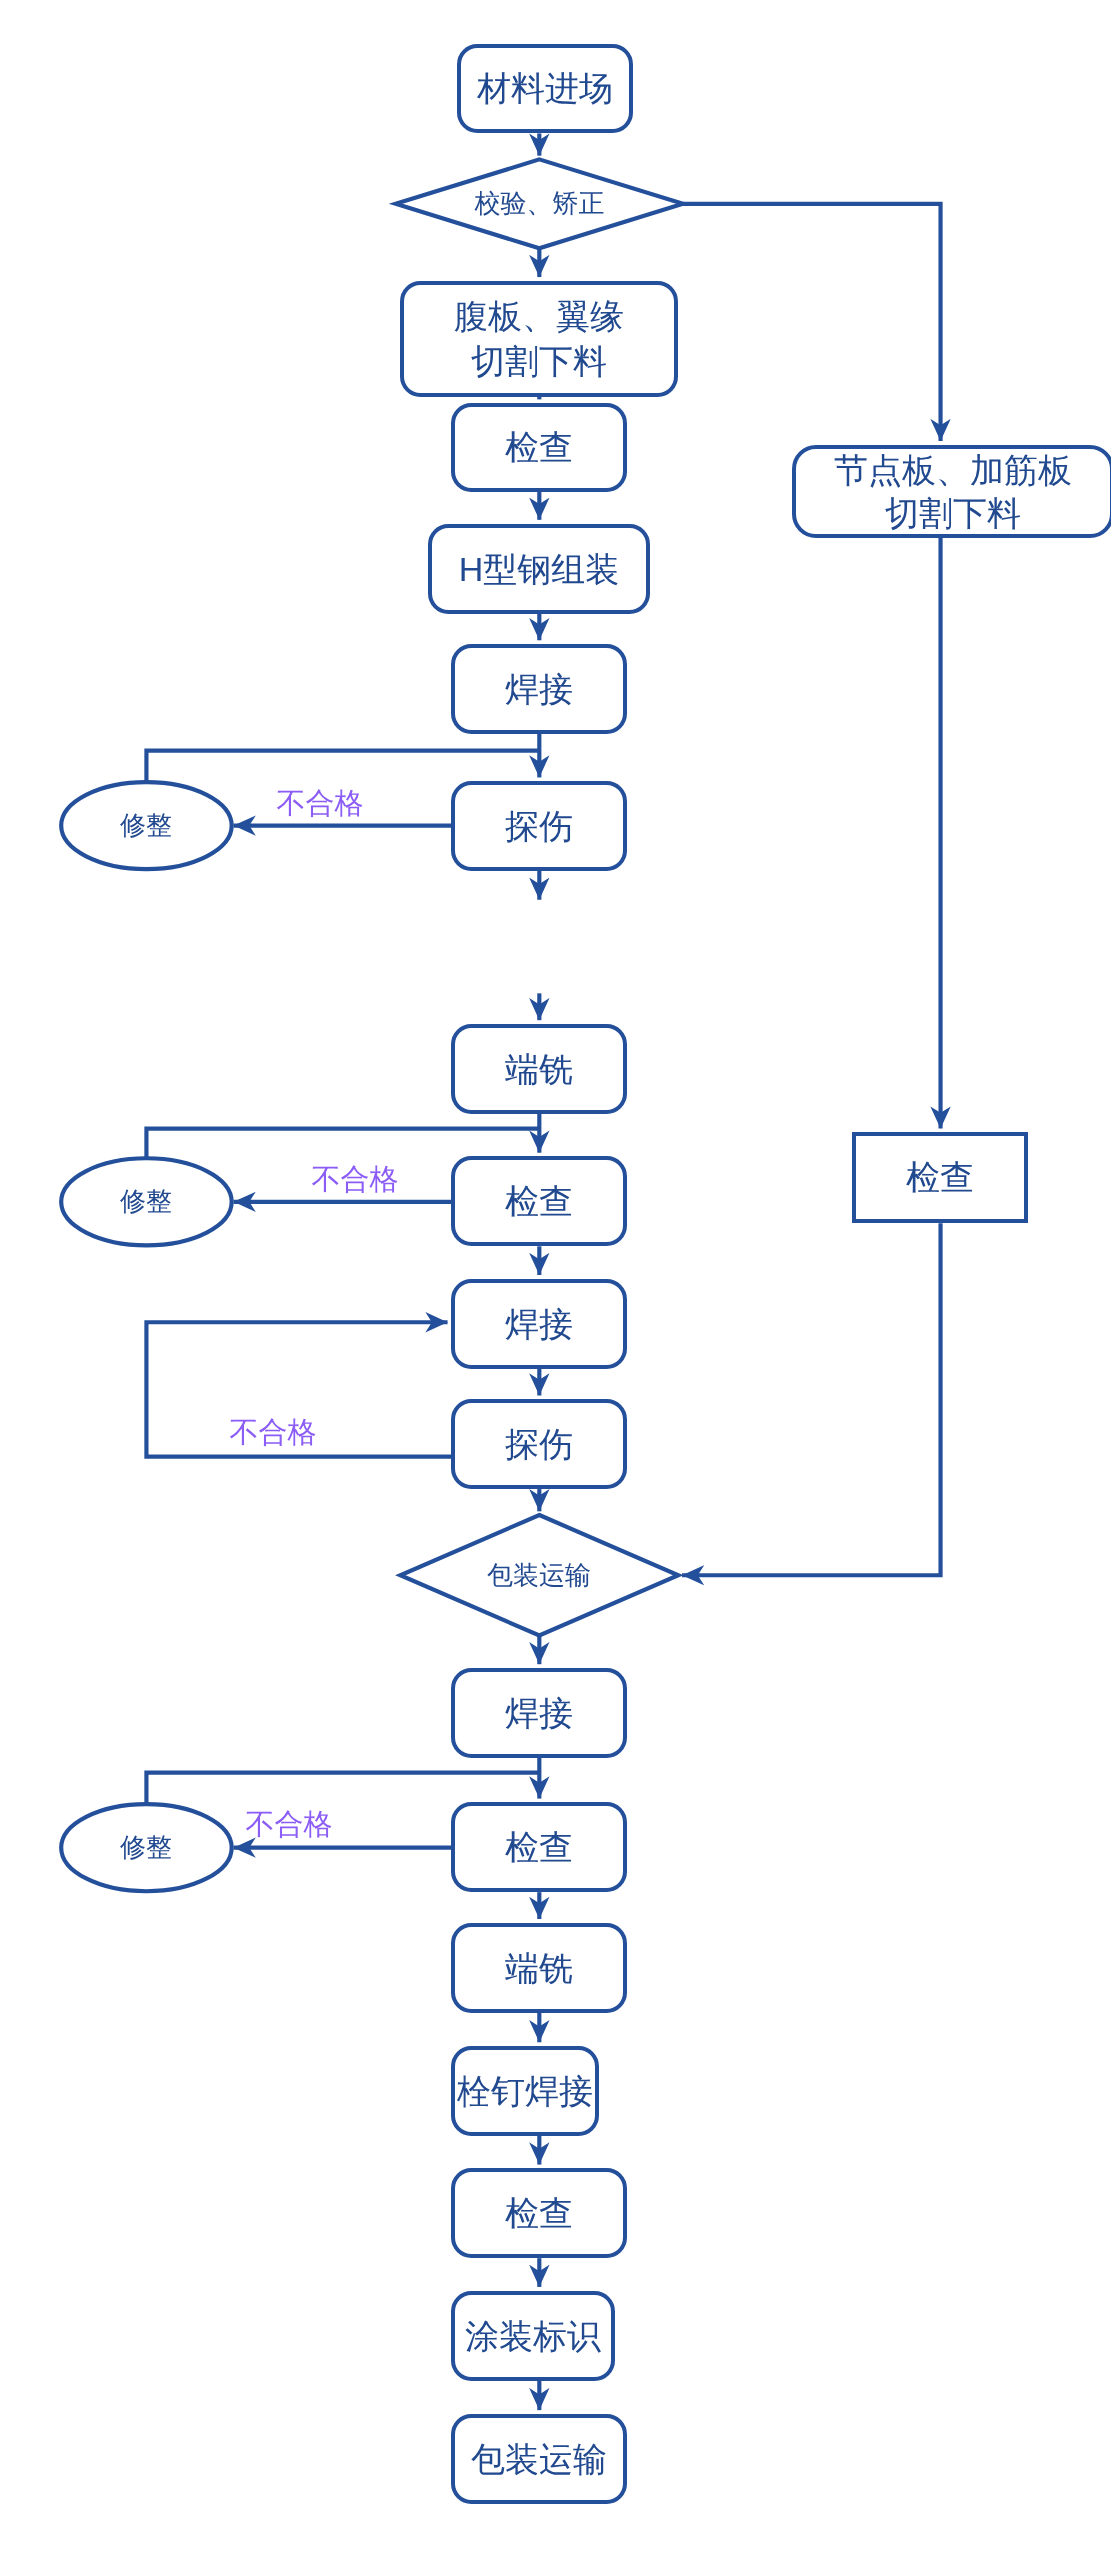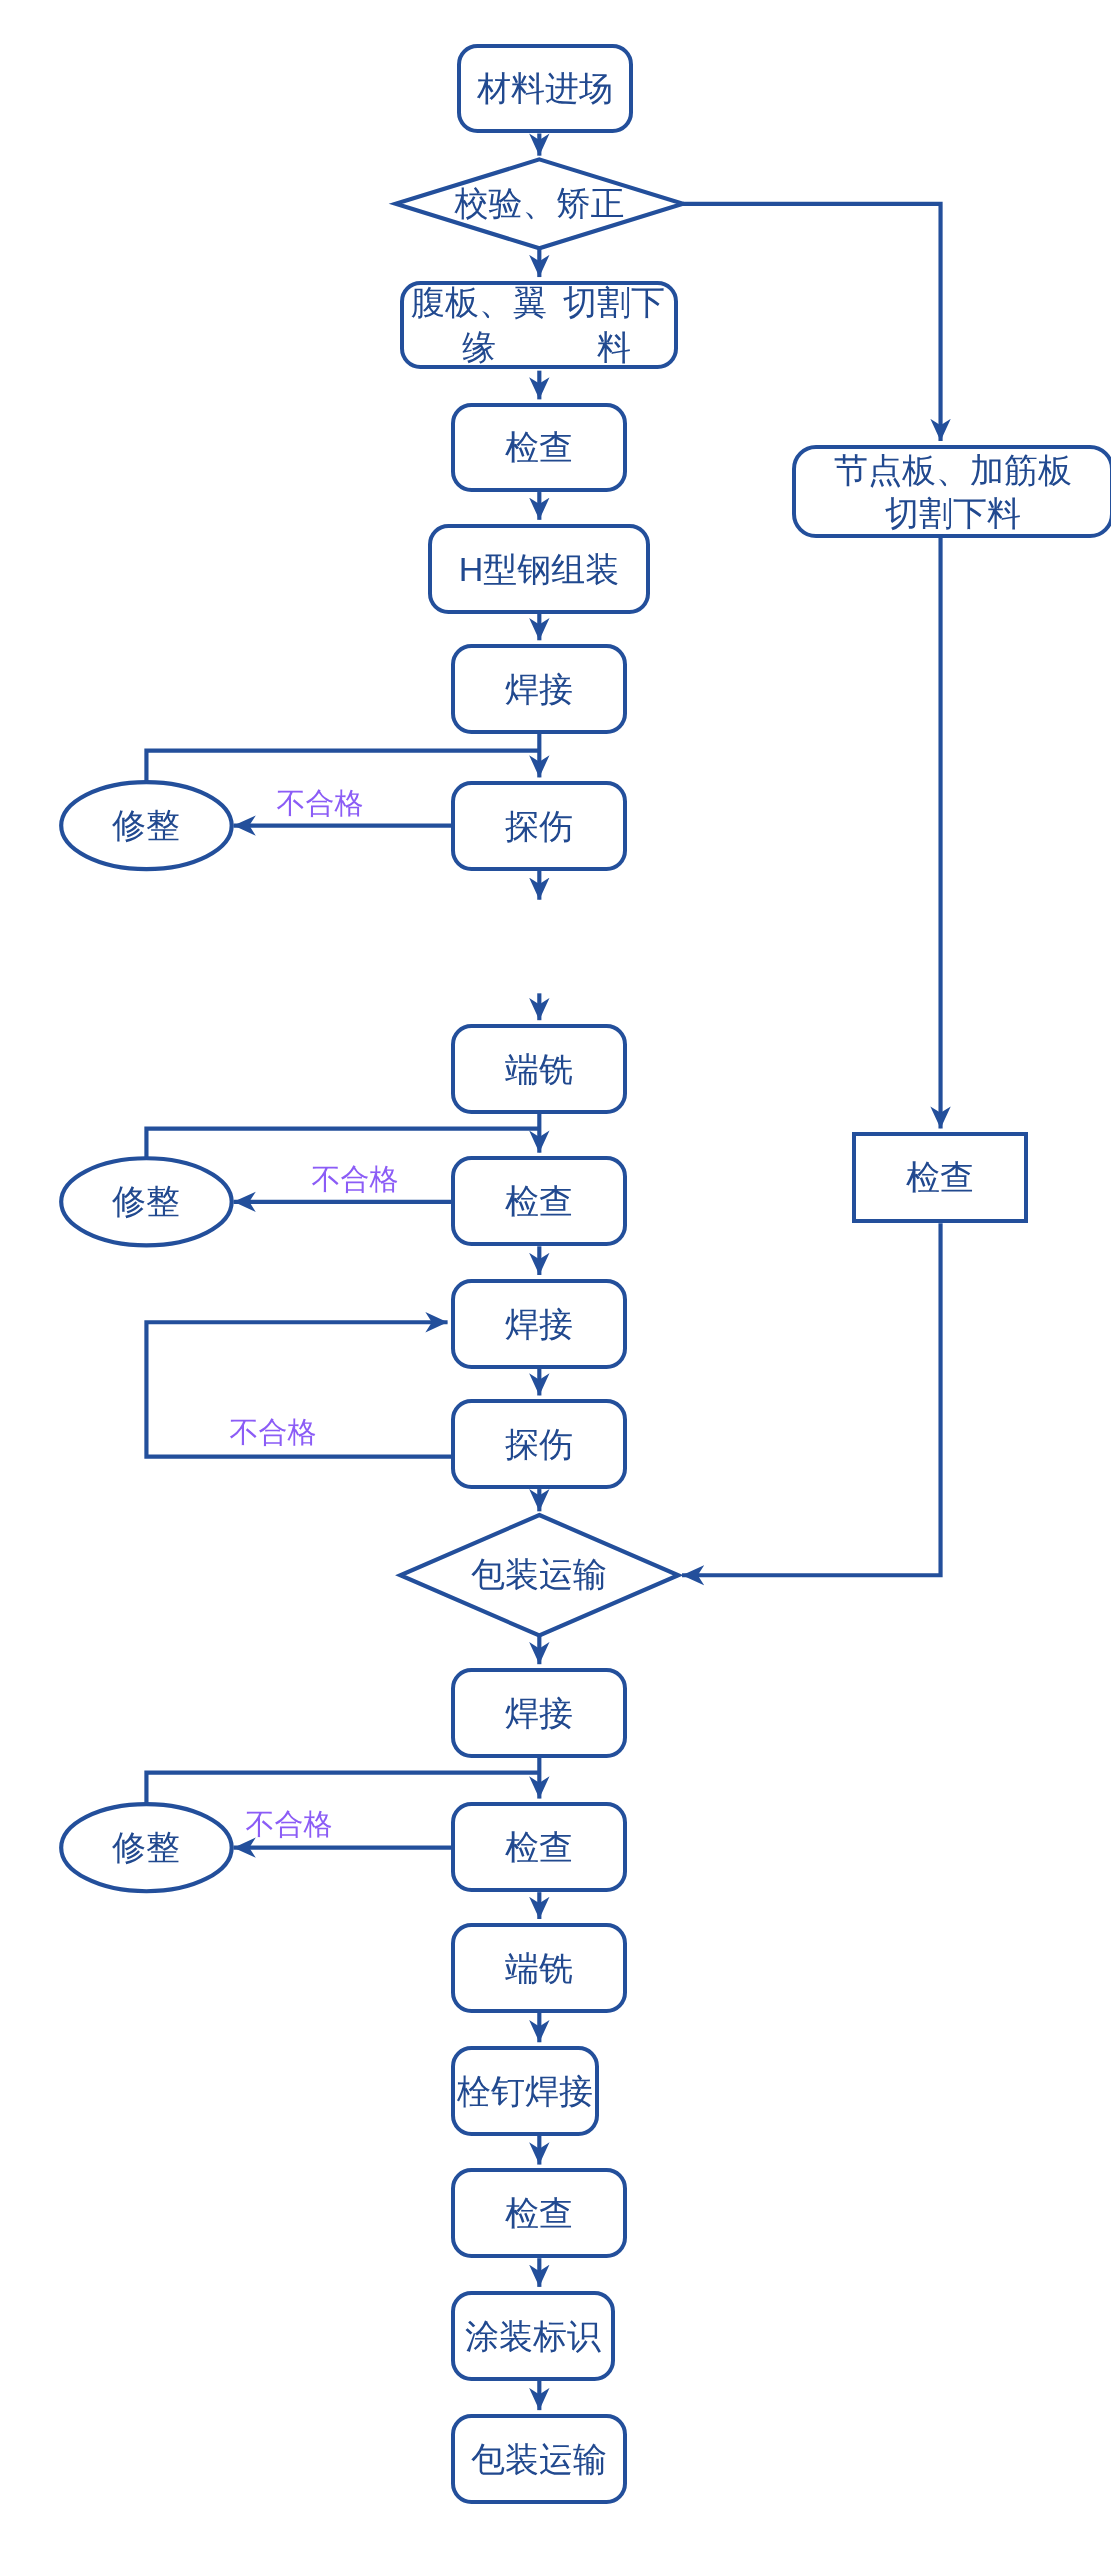--- a/index.html
+++ b/index.html
@@ -28,21 +28,21 @@
   }
   .sharp{
     border:4.2px solid #234f9b;
     border-radius:0;
   }
   .shape-label{
     position:absolute;
     display:flex;align-items:center;justify-content:center;
     text-align:center;
     color:#21498f;
-    font-size:34px;
+    font-size:26px;
     font-weight:500;
     background:transparent;
   }
   .fail{
     position:absolute;
     color:#8b5cf6;
     font-size:29px;
     font-weight:500;
     transform:translateX(-50%);
     white-space:nowrap;
@@ -99,21 +99,21 @@
 
     <ellipse cx="158" cy="891" rx="92" ry="47" fill="#ffffff" stroke="#234f9b" stroke-width="4.5"></ellipse>
     <ellipse cx="158" cy="1297" rx="92" ry="47" fill="#ffffff" stroke="#234f9b" stroke-width="4.5"></ellipse>
     <ellipse cx="158" cy="1994" rx="92" ry="47" fill="#ffffff" stroke="#234f9b" stroke-width="4.5"></ellipse>
   </svg>
 
   <div class="node rounded" style="left:451px;top:44px;width:176px;height:89px;margin-left:6px;">材料进场</div>
 
   <div class="shape-label" style="left:396px;top:159px;width:287px;height:89px;">校验、矫正</div>
 
-  <div class="node rounded" style="left:400px;top:281px;width:278px;height:88px;flex-direction:row;">
+  <div class="node rounded" style="left:400px;top:281px;width:278px;height:116px;flex-direction:column;">
     <span>腹板、翼缘</span>
     <span>切割下料</span>
   </div>
 
   <div class="node rounded" style="left:451px;top:403px;width:176px;height:89px;">检查</div>
 
   <div class="node rounded" style="left:428px;top:524px;width:222px;height:90px;">H型钢组装</div>
 
   <div class="node rounded" style="left:451px;top:644px;width:176px;height:90px;">焊接</div>
 

